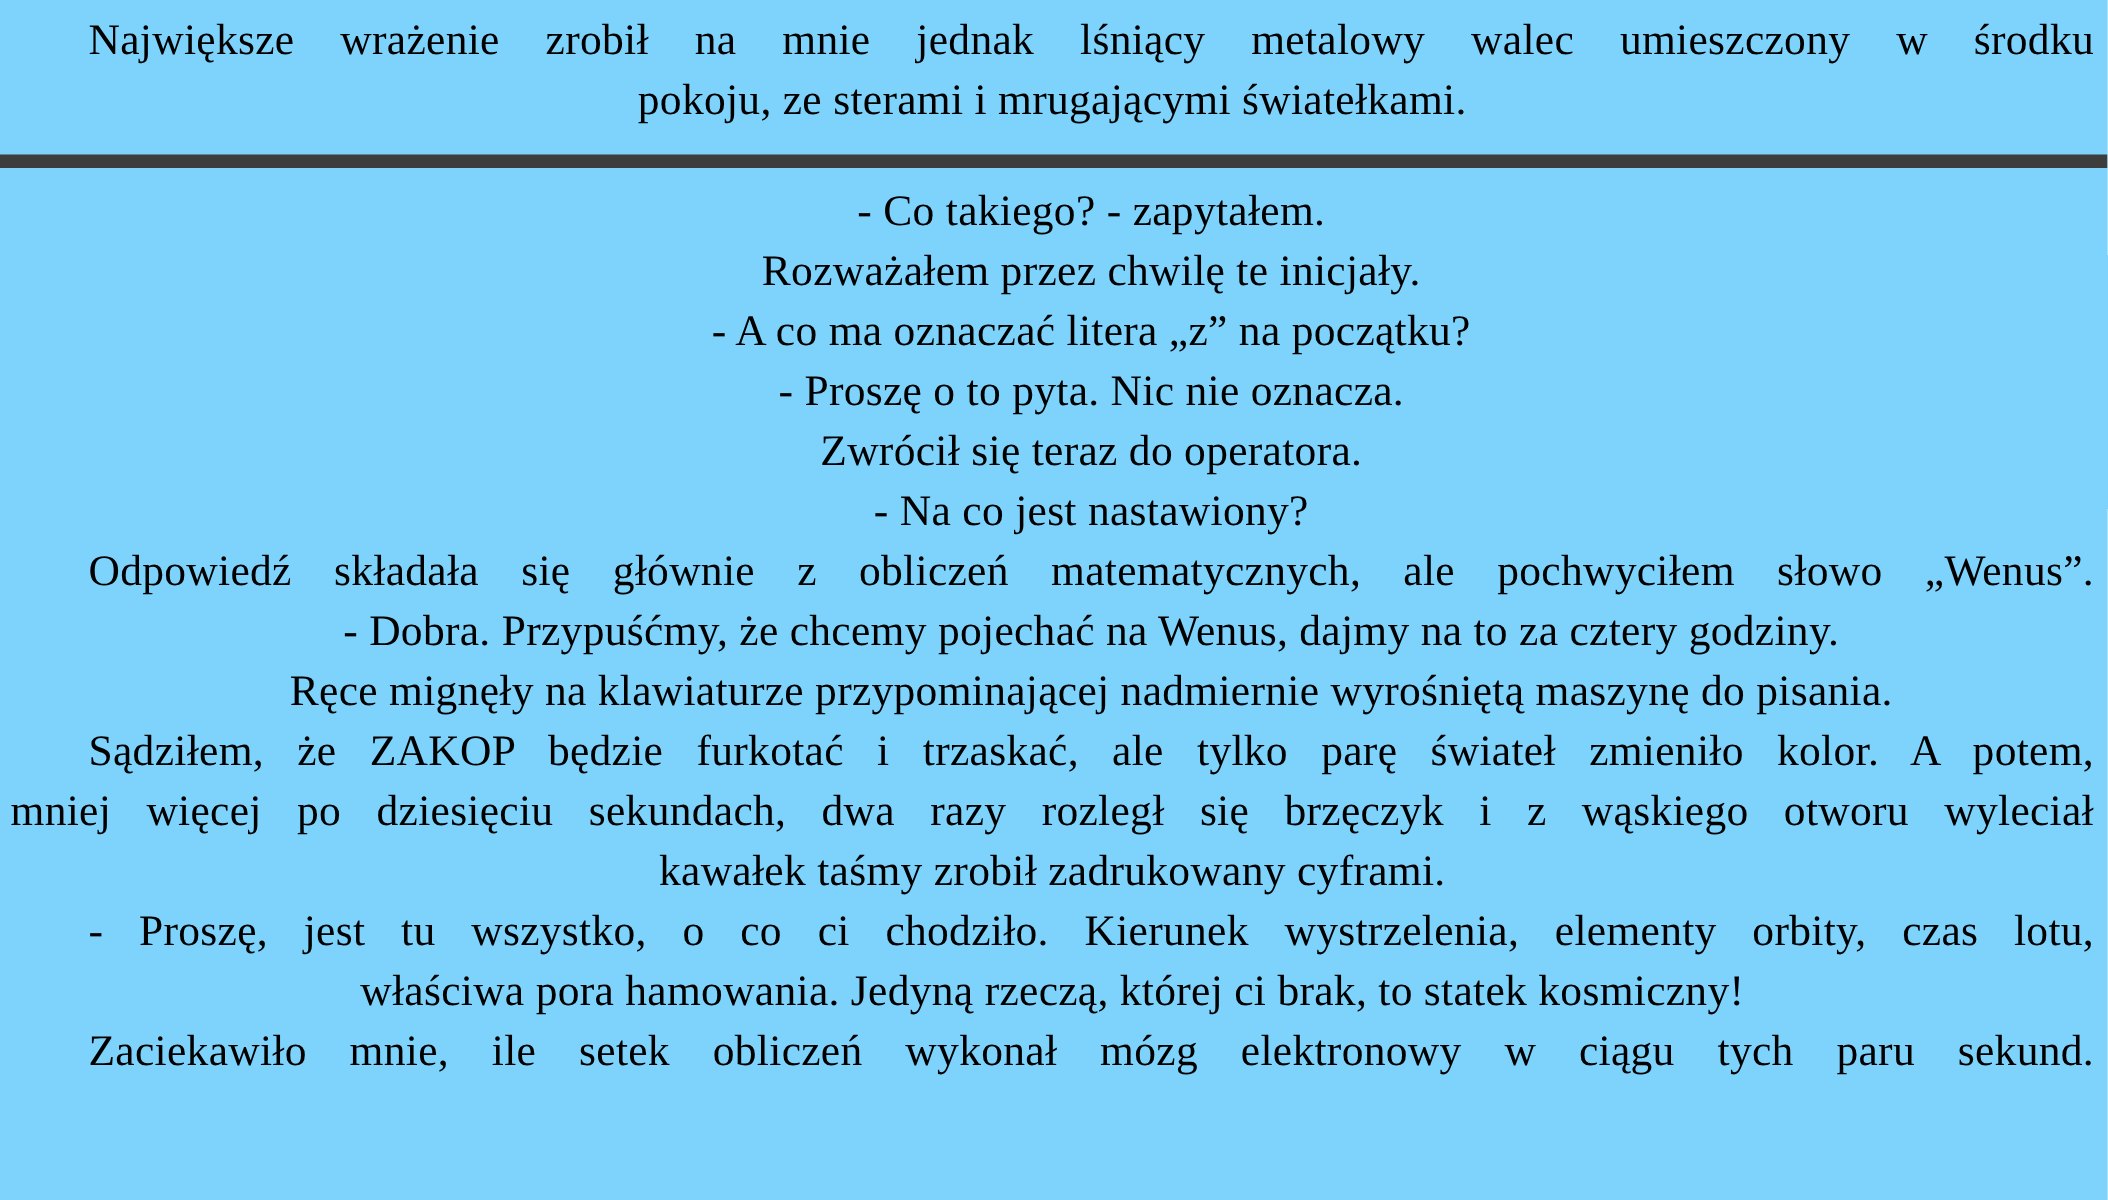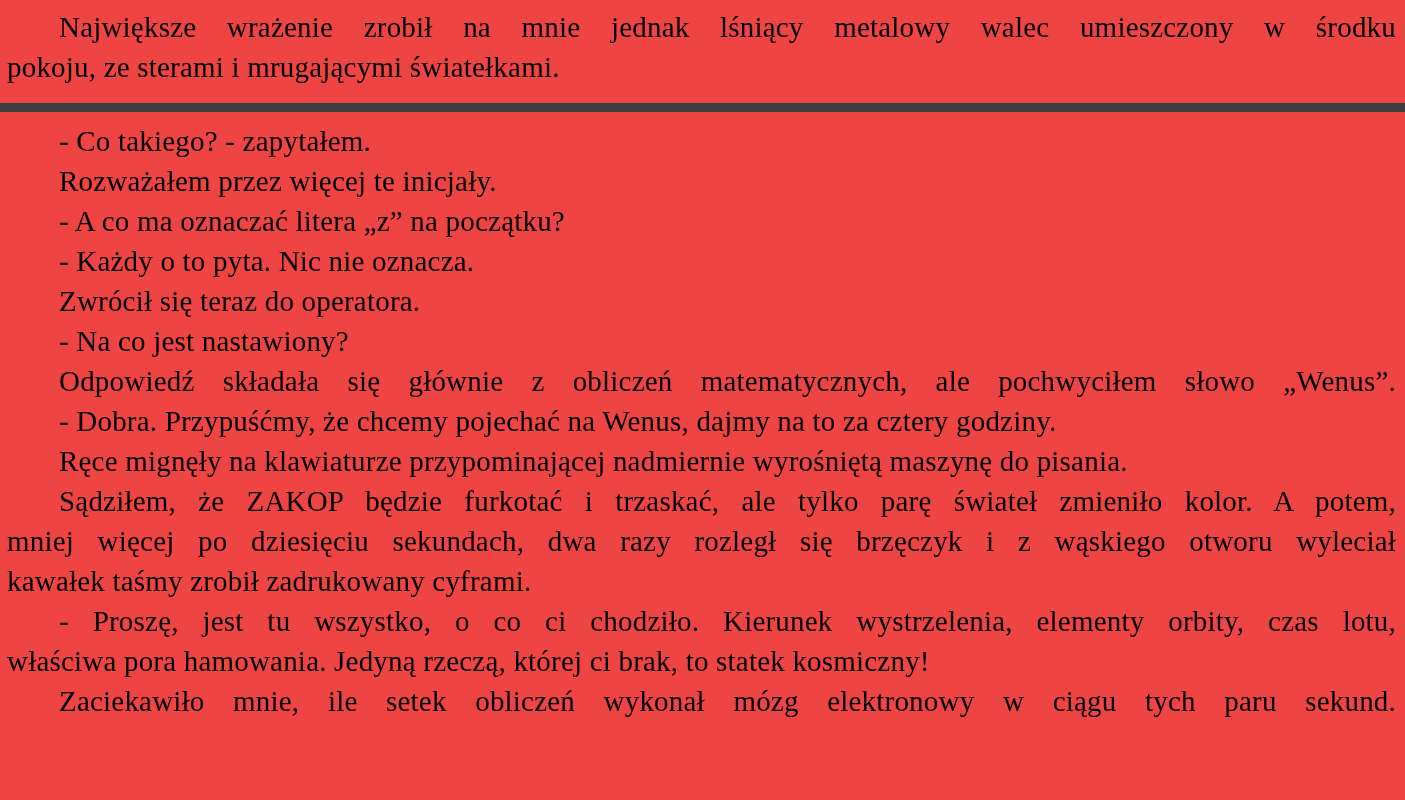--- a/index.html
+++ b/index.html
@@ -21,21 +21,21 @@
     font-family: "Liberation Serif", "DejaVu Serif", serif;
   }
   .text-block {
     padding: 0 9px 0 7px;
   }
   .line {
     height: 40px;
     line-height: 40px;
     font-size: 29px;
     color: #000000;
-    text-align: left;
+    text-align: center;
     white-space: normal;
     overflow: hidden;
     letter-spacing: 0.2px;
   }
   .line.justify {
     text-align: justify;
     text-align-last: justify;
     text-justify: inter-word;
   }
   .line.indent {
@@ -44,31 +44,31 @@
   .separator {
     height: 9px;
     width: 1405px;
     background: #3d3d3d;
     margin: 16px 0 9px 0;
   }
 </style>
 </head>
 <body>
 
-<div class="page" style="background: #ef4444; color: rgb(0, 0, 0);">
+<div class="page" style="background: #7dd3fc; color: rgb(0, 0, 0);">
   <div class="text-block" id="top-block">
       <div class="line indent justify">Największe wrażenie zrobił na mnie jednak lśniący metalowy walec umieszczony w środku</div>
       <div class="line">pokoju, ze sterami i mrugającymi światełkami.</div>
     </div>
   <div class="separator" style="background: rgb(61, 61, 61);"></div>
   <div class="text-block" id="bottom-block">
       <div class="line indent">- Co takiego? - zapytałem.</div>
-      <div class="line indent">Rozważałem przez więcej te inicjały.</div>
+      <div class="line indent">Rozważałem przez chwilę te inicjały.</div>
       <div class="line indent">- A co ma oznaczać litera „z” na początku?</div>
-      <div class="line indent">- Każdy o to pyta. Nic nie oznacza.</div>
+      <div class="line indent">- Proszę o to pyta. Nic nie oznacza.</div>
       <div class="line indent">Zwrócił się teraz do operatora.</div>
       <div class="line indent">- Na co jest nastawiony?</div>
       <div class="line indent justify">Odpowiedź składała się głównie z obliczeń matematycznych, ale pochwyciłem słowo „Wenus”.</div>
       <div class="line indent">- Dobra. Przypuśćmy, że chcemy pojechać na Wenus, dajmy na to za cztery godziny.</div>
       <div class="line indent">Ręce mignęły na klawiaturze przypominającej nadmiernie wyrośniętą maszynę do pisania.</div>
       <div class="line indent justify">Sądziłem, że ZAKOP będzie furkotać i trzaskać, ale tylko parę świateł zmieniło kolor. A potem,</div>
       <div class="line justify">mniej więcej po dziesięciu sekundach, dwa razy rozległ się brzęczyk i z wąskiego otworu wyleciał</div>
       <div class="line">kawałek taśmy zrobił zadrukowany cyframi.</div>
       <div class="line indent justify">- Proszę, jest tu wszystko, o co ci chodziło. Kierunek wystrzelenia, elementy orbity, czas lotu,</div>
       <div class="line">właściwa pora hamowania. Jedyną rzeczą, której ci brak, to statek kosmiczny!</div>

